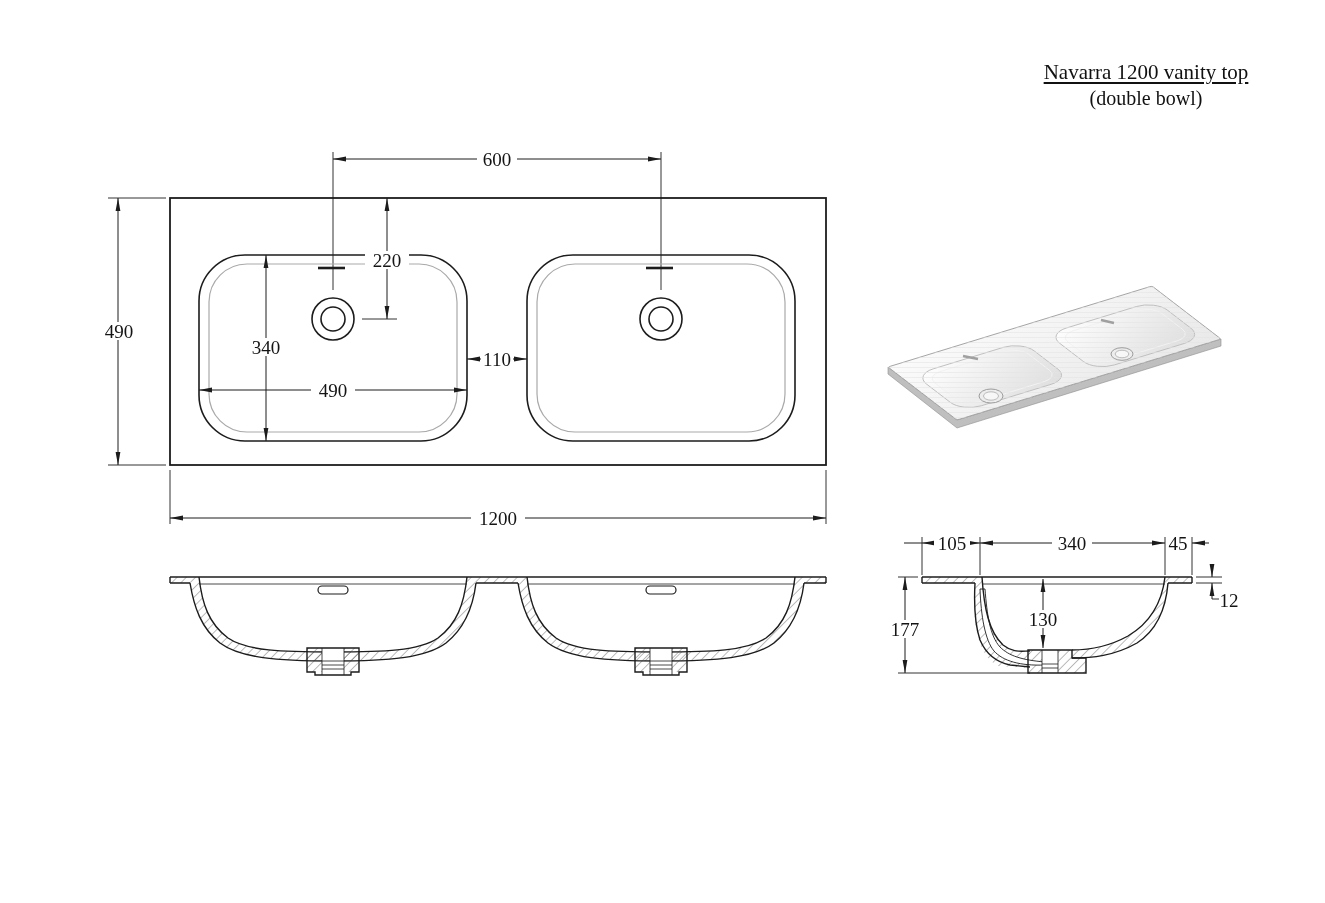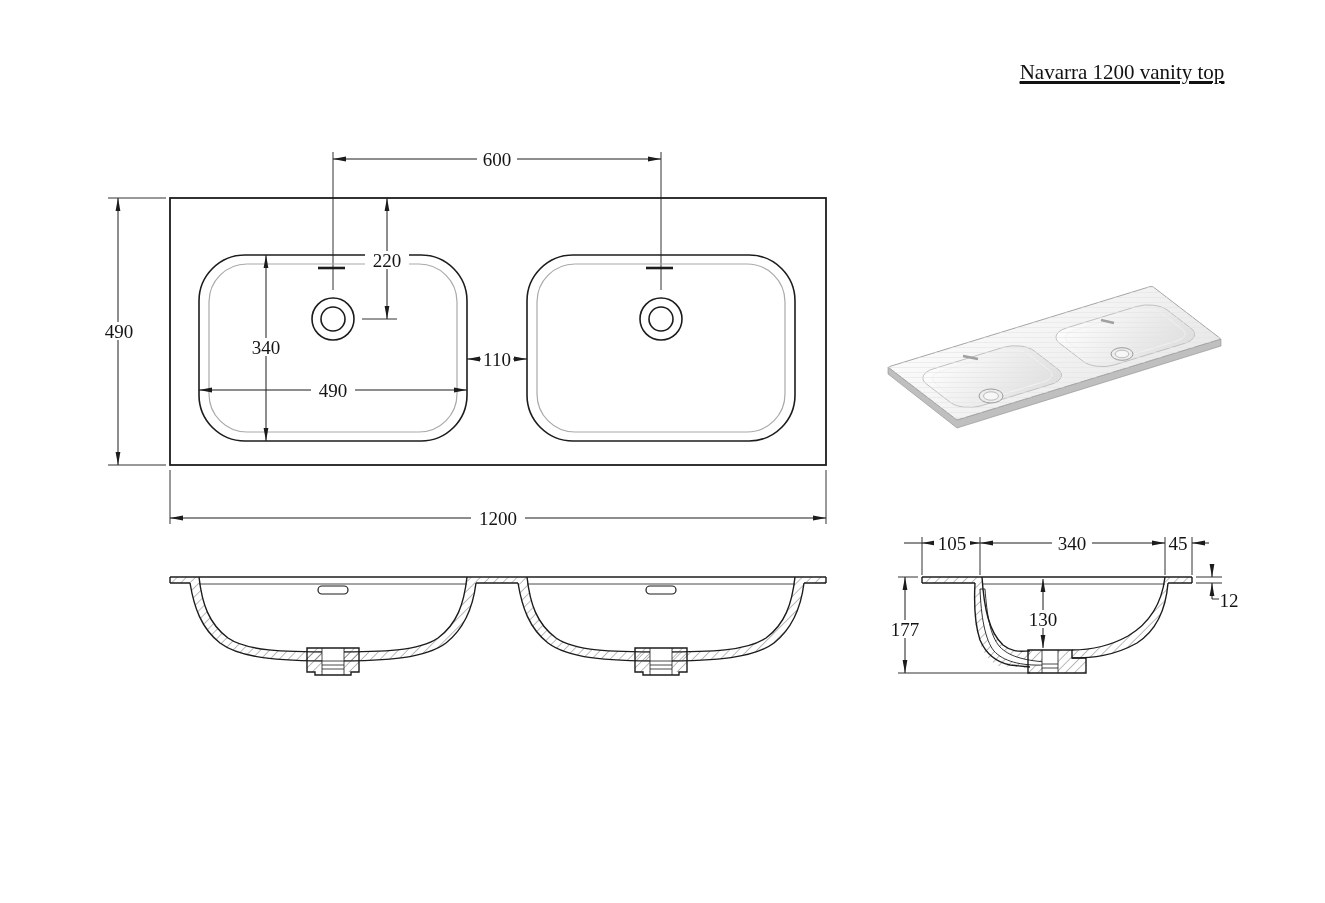--- a/index.html
+++ b/index.html
@@ -1,22 +1,22 @@
 <!DOCTYPE html>
 <html><head>
 <meta charset="utf-8">
 <style>
   html,body { margin:0; padding:0; background:#fff; }
   .sheet {
     position:relative; width:1325px; height:903px; background:#fff;
     font-family:"Liberation Serif", serif; overflow:hidden;
   }
   .title-block {
-    position:absolute; left:992px; top:60px; width:260px;
-    text-align:center; color:#111;text-decoration:underline;
+    position:absolute; left:1016px; top:60px; width:260px;
+    text-align:center; color:#111;
   }
   .title-block .t1 {
     font-size:21px; text-decoration:underline; text-underline-offset:3px;
   }
   .title-block .t2 { font-size:20px; margin-top:2px; }
   svg { position:absolute; left:0; top:0; }
   .dim {
     font-family:"Liberation Serif", serif; font-size:19px; fill:#141414;
     text-anchor:middle; dominant-baseline:central;
   }
@@ -227,15 +227,16 @@
     <ellipse cx="991" cy="396" rx="7.5" ry="4.2" fill="#f7f7f7" stroke="#ababab" stroke-width="0.8"></ellipse>
     <ellipse cx="1122" cy="354" rx="11" ry="6.3" fill="#ededed" stroke="#9c9c9c" stroke-width="1"></ellipse>
     <ellipse cx="1122" cy="354" rx="6.8" ry="3.8" fill="#f7f7f7" stroke="#ababab" stroke-width="0.8"></ellipse>
     <path d="M963,356 L978,359" stroke="#a0a0a0" stroke-width="2.4"></path>
     <path d="M1101,320 L1114,323" stroke="#a0a0a0" stroke-width="2.4"></path>
   </g>
 </svg>
 
 <div class="title-block">
   <div class="t1">Navarra 1200 vanity top</div>
+  <div class="t2">(double bowl)</div>
 </div>
 
 </div>
 
 </body></html>

